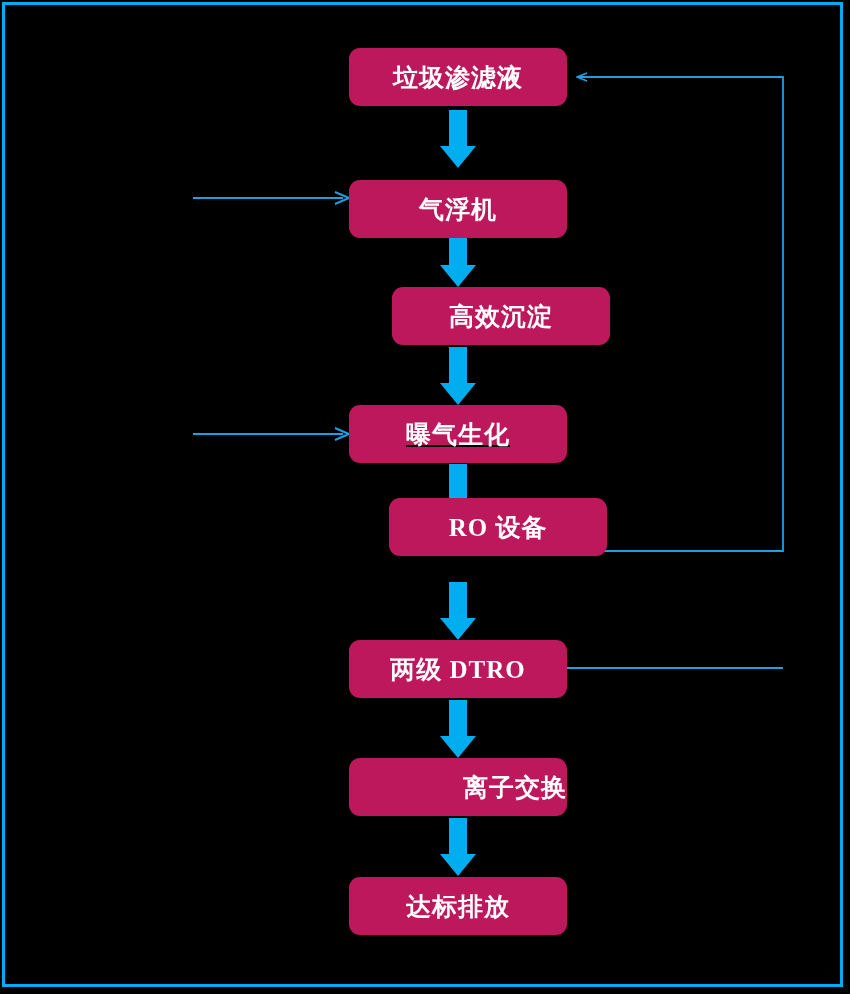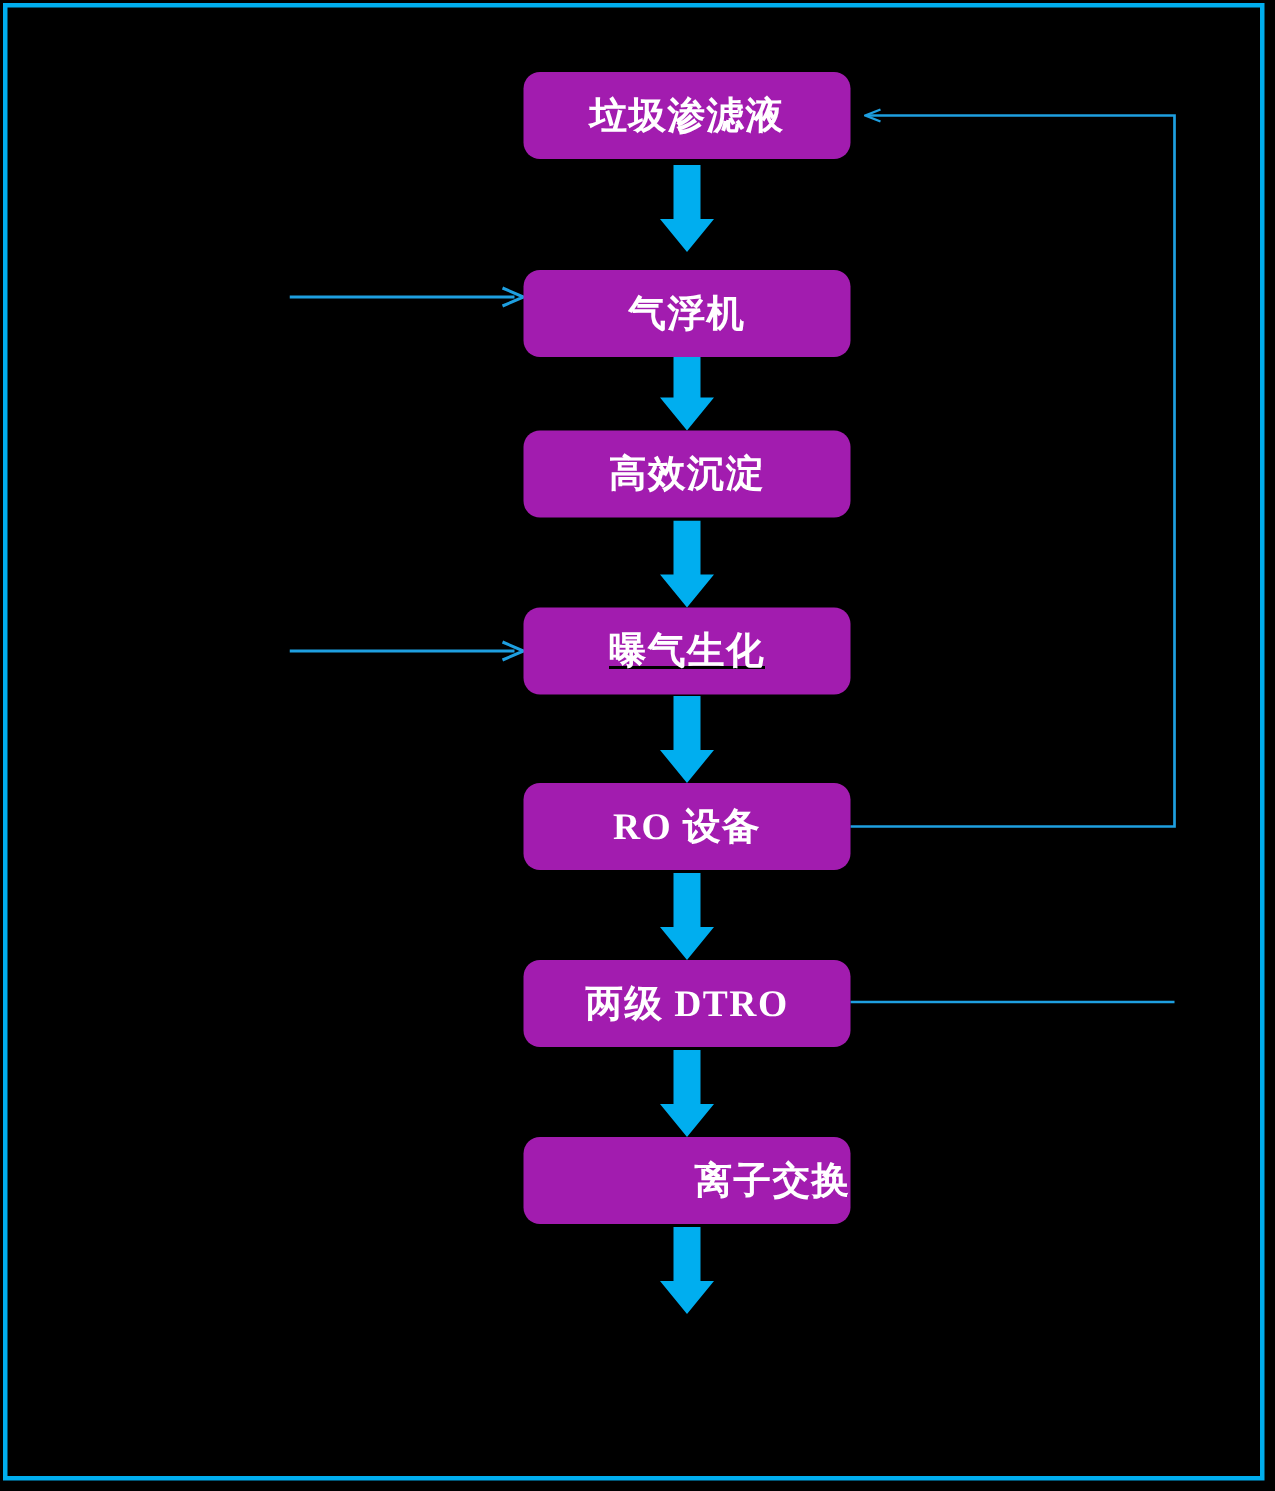--- a/index.html
+++ b/index.html
@@ -26,21 +26,21 @@
     border: 3px solid #00AEEF;
     box-sizing: border-box;
     pointer-events: none;
   }
   
   .node {
     position: absolute;
     width: 218px;
     height: 58px;
     left: 349px;
-    background: #a21caf;
+    background: #be185d;
     border-radius: 11px;
     display: flex;
     align-items: center;
     justify-content: center;
     box-sizing: border-box;
   }
   .node-label {
     color: #FFFFFF;
     font-family: "Liberation Serif", "DejaVu Serif", serif;
     font-weight: bold;
@@ -141,29 +141,32 @@
       <path d="M 9 0 L 27 0 L 27 36 L 36 36 L 18 58 L 0 36 L 9 36 Z" fill="#00AEEF"></path>
     </svg>
   </div>
 
   <div class="node" style="top:48px;">
     <span class="node-label">垃圾渗滤液</span>
   </div>
   <div class="node" style="top:180px;">
     <span class="node-label">气浮机</span>
   </div>
-  <div class="node" style="top:287px;">
+  <div class="node" style="top:287px;margin-left:43px;">
     <span class="node-label">高效沉淀</span>
   </div>
   <div class="node" style="top:405px;text-decoration:underline;">
     <span class="node-label">曝气生化</span>
   </div>
-  <div class="node" style="top:522px;">
+  <div class="node" style="top:498px;margin-left:40px;">
     <span class="node-label">RO 设备</span>
   </div>
   <div class="node" style="top:640px;">
     <span class="node-label">两级 DTRO</span>
   </div>
   <div class="node" style="top:758px;justify-content:flex-end;">
     <span class="node-label">离子交换</span>
   </div>
+  <div class="node" style="top:877px;">
+    <span class="node-label">达标排放</span>
+  </div>
 
 </div>
 
 </body></html>

